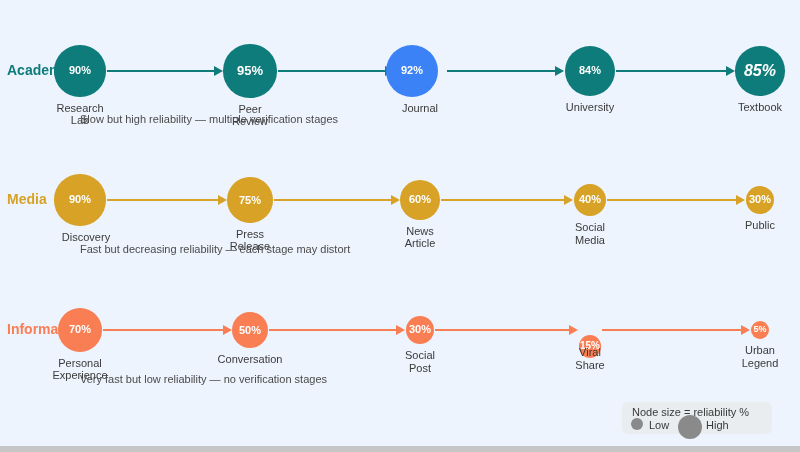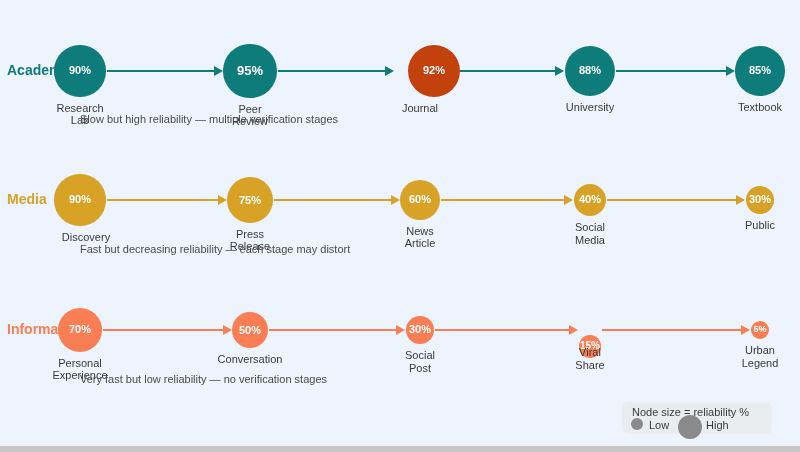--- a/index.html
+++ b/index.html
@@ -78,30 +78,30 @@
       <div class="node" style="left: 54.4px; top: 45.4px; width: 51.2px; height: 51.2px; background: rgb(14, 124, 122);">
         <span class="pct" style="font-size: 11px;">90%</span>
       </div>
       <div class="node-label" style="left: 25px; top: 101.6px;">Research
 Lab</div>
       <div class="node" style="left: 223.45px; top: 44.45px; width: 53.1px; height: 53.1px; background: rgb(14, 124, 122);">
         <span class="pct" style="font-size: 13px;">95%</span>
       </div>
       <div class="node-label" style="left: 195px; top: 102.55px;">Peer
 Review</div>
-      <div class="node" style="left: 408px; top: 45.02px; width: 51.96px; height: 51.96px; background: #c2410c;">
+      <div class="node" style="left: 386px; top: 45.02px; width: 51.96px; height: 51.96px; background: #3b82f6;">
         <span class="pct" style="font-size: 11px;">92%</span>
       </div>
       <div class="node-label" style="left: 365px; top: 101.98px;">Journal</div>
       <div class="node" style="left: 564.78px; top: 45.78px; width: 50.44px; height: 50.44px; background: rgb(14, 124, 122);">
-        <span class="pct" style="font-size: 11px;">88%</span>
+        <span class="pct" style="font-size: 11px;">84%</span>
       </div>
       <div class="node-label" style="left: 535px; top: 101.22px;">University</div>
       <div class="node" style="left: 735.35px; top: 46.35px; width: 49.3px; height: 49.3px; background: rgb(14, 124, 122);">
-        <span class="pct" style="font-size: 11px;">85%</span>
+        <span class="pct" style="font-size: 16px; font-style: italic;">85%</span>
       </div>
       <div class="node-label" style="left: 705px; top: 100.65px;">Textbook</div>
       <div class="row-label" style="top: 191px; color: rgb(215, 162, 37);">Media</div>
       <div class="row-annotation" style="top: 243px;">Fast but decreasing reliability — each stage may distort</div>
       <div class="arrow-line" style="left: 106.6px; top: 198.7px; width: 111.65px; background: rgb(215, 162, 37);"></div>
       <div class="arrow-head" style="left: 217.75px; top: 195px; border-left: 9.5px solid rgb(215, 162, 37);"></div>
       <div class="arrow-line" style="left: 273.75px; top: 198.7px; width: 117.35px; background: rgb(215, 162, 37);"></div>
       <div class="arrow-head" style="left: 390.6px; top: 195px; border-left: 9.5px solid rgb(215, 162, 37);"></div>
       <div class="arrow-line" style="left: 440.9px; top: 198.7px; width: 124px; background: rgb(215, 162, 37);"></div>
       <div class="arrow-head" style="left: 564.4px; top: 195px; border-left: 9.5px solid rgb(215, 162, 37);"></div>

